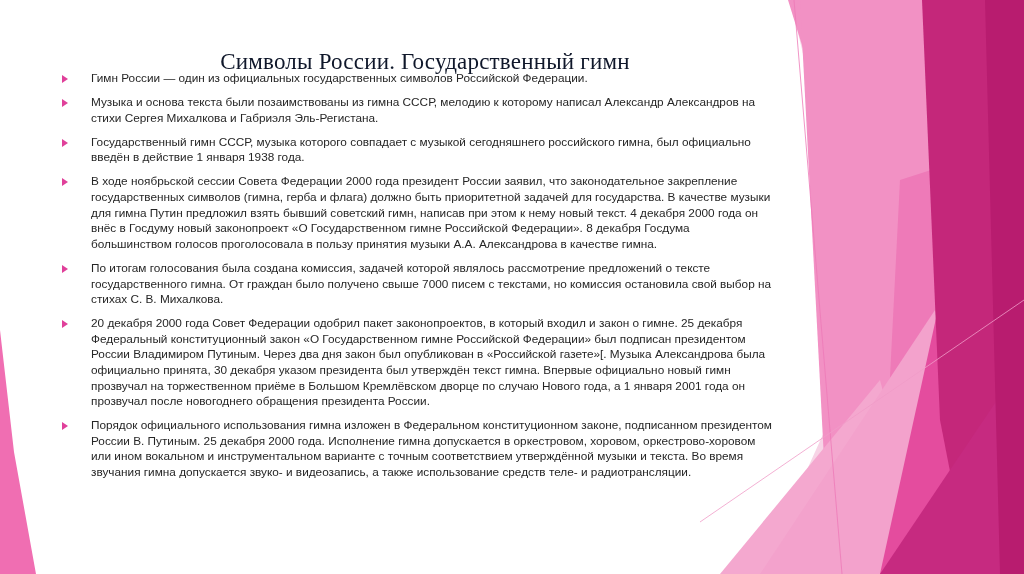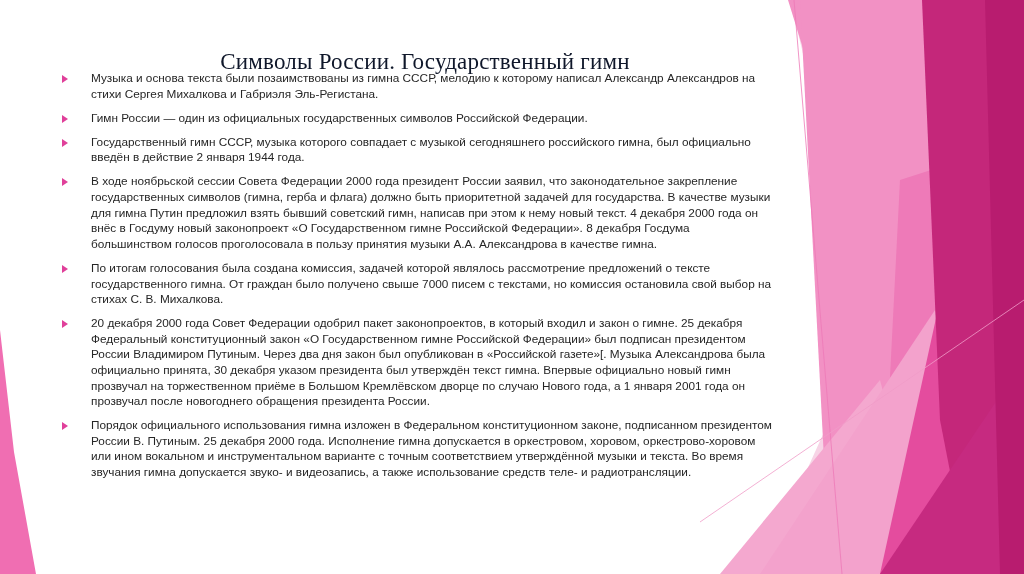--- a/index.html
+++ b/index.html
@@ -49,29 +49,29 @@
 
   <line x1="794" y1="0" x2="842" y2="574" stroke="#ee7ab8" stroke-width="0.8"></line>
   <line x1="700" y1="522" x2="1024" y2="300" stroke="#f09cc8" stroke-width="0.8"></line>
 </svg>
 
 <h1 class="slide-title">Символы России. Государственный гимн</h1>
 
 <ul class="content">
   <li class="bullet">
     <span class="bullet-marker"></span>
+    <span>Гимн России — один из официальных государственных символов Российской Федерации.</span>
+  </li>
+  <li class="bullet">
+    <span class="bullet-marker"></span>
     <span>Музыка и основа текста были позаимствованы из гимна СССР, мелодию к которому написал Александр Александров на стихи Сергея Михалкова и Габриэля Эль-Регистана.</span>
   </li>
   <li class="bullet">
     <span class="bullet-marker"></span>
-    <span>Гимн России — один из официальных государственных символов Российской Федерации.</span>
-  </li>
-  <li class="bullet">
-    <span class="bullet-marker"></span>
-    <span>Государственный гимн СССР, музыка которого совпадает с музыкой сегодняшнего российского гимна, был официально введён в действие 2 января 1944 года.</span>
+    <span>Государственный гимн СССР, музыка которого совпадает с музыкой сегодняшнего российского гимна, был официально введён в действие 1 января 1938 года.</span>
   </li>
   <li class="bullet">
     <span class="bullet-marker"></span>
     <span>В ходе ноябрьской сессии Совета Федерации 2000 года президент России заявил, что законодательное закрепление государственных символов (гимна, герба и флага) должно быть приоритетной задачей для государства. В качестве музыки для гимна Путин предложил взять бывший советский гимн, написав при этом к нему новый текст. 4 декабря 2000 года он внёс в Госдуму новый законопроект «О Государственном гимне Российской Федерации». 8 декабря Госдума большинством голосов проголосовала в пользу принятия музыки А.А. Александрова в качестве гимна.</span>
   </li>
   <li class="bullet">
     <span class="bullet-marker"></span>
     <span>По итогам голосования была создана комиссия, задачей которой являлось рассмотрение предложений о тексте государственного гимна. От граждан было получено свыше 7000 писем с текстами, но комиссия остановила свой выбор на стихах С. В. Михалкова.</span>
   </li>
   <li class="bullet">

